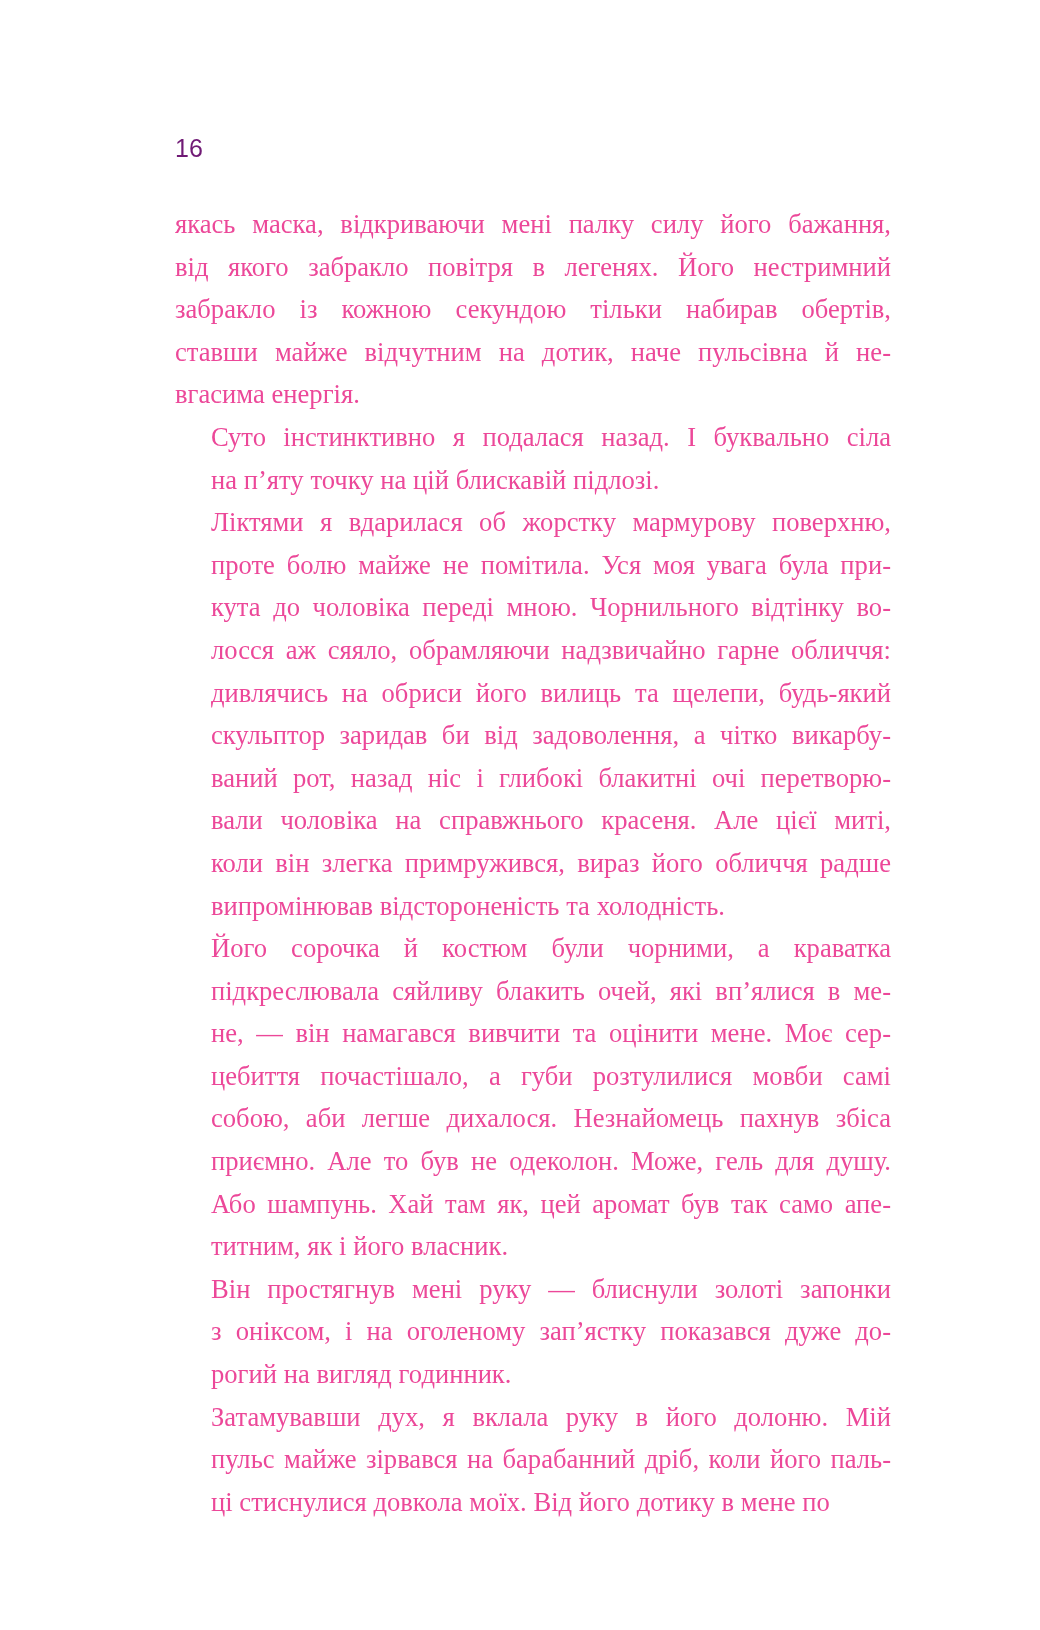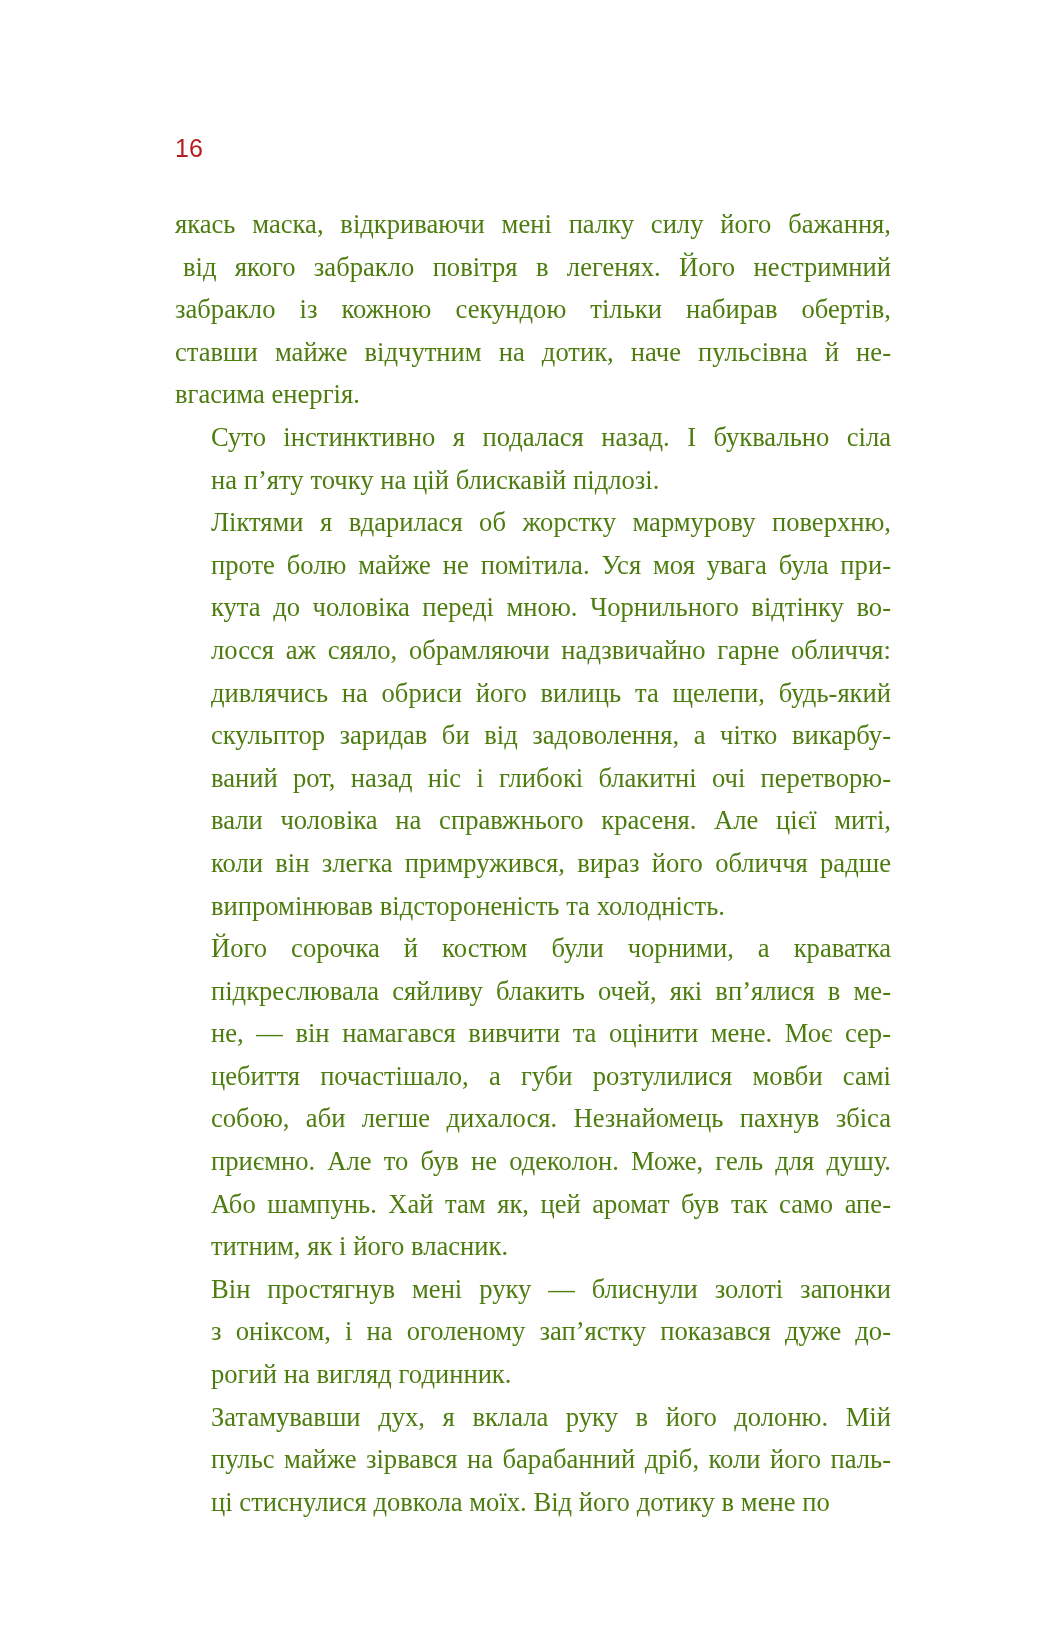--- a/index.html
+++ b/index.html
@@ -22,39 +22,39 @@
     background: #ffffff;
   }
 
   .folio {
     position: absolute;
     left: 175px;
     top: 133px;
     font-family: "Liberation Sans", "DejaVu Sans", sans-serif;
     font-size: 25px;
     line-height: 30px;
-    color: #b91c1c;
+    color: #701a75;
     letter-spacing: 0.2px;
   }
 
   .text-block {
     position: absolute;
     left: 175px;
     top: 203px;
     width: 716px;
   }
 
   .para {
     margin: 0;
     font-size: 26.6px;
     line-height: 42.6px;
     text-align: justify;
     text-align-last: left;
     text-indent: 0;
-    color: #4d7c0f;
+    color: #ec4899;
     word-spacing: 0.1px;
     hyphens: manual;
     font-family: Liberation Serif, serif;
     -webkit-hyphens: manual;
   }
 
   .para.indent {
     text-indent: 36px;
   }
 
@@ -67,21 +67,21 @@
 <body>
 
 <div class="page">
 
   <div class="folio">16</div>
 
   <div class="text-block">
 
     <p class="para" id="p1">
         <span class="ln" style="text-align: justify; text-align-last: justify;">якась маска, відкриваючи мені палку силу його бажання,</span>
-        <span class="ln" style="text-align: justify; text-align-last: justify; margin-left: 8px;">від якого забракло повітря в легенях. Його нестримний</span>
+        <span class="ln" style="text-align: justify; text-align-last: justify;">від якого забракло повітря в легенях. Його нестримний</span>
         <span class="ln" style="text-align: justify; text-align-last: justify;">забракло із кожною секундою тільки набирав обертів,</span>
         <span class="ln" style="text-align: justify; text-align-last: justify;">ставши майже відчутним на дотик, наче пульсівна й не-</span>
         <span class="ln" style="text-align: left; text-align-last: left;">вгасима енергія.</span>
       </p>
     <p class="para indent" id="p2">
         <span class="ln" style="text-align: justify; text-align-last: justify; text-indent: 36px;">Суто інстинктивно я подалася назад. І буквально сіла</span>
         <span class="ln" style="text-align: left; text-align-last: left;">на п’яту точку на цій блискавій підлозі.</span>
       </p>
     <p class="para indent" id="p3">
         <span class="ln" style="text-align: justify; text-align-last: justify; text-indent: 36px;">Ліктями я вдарилася об жорстку мармурову поверхню,</span>

